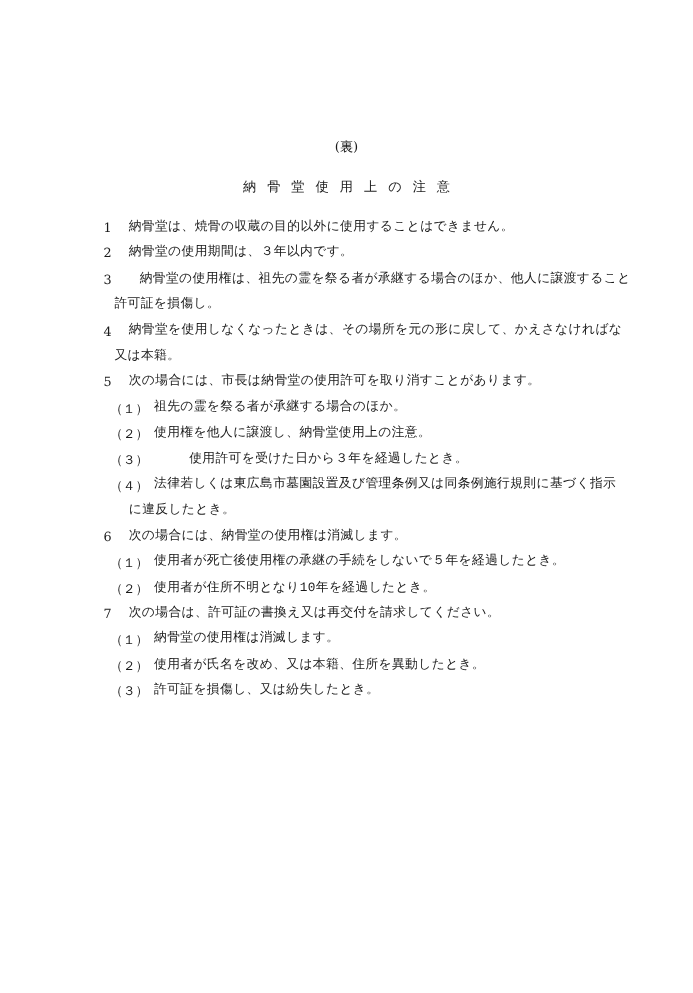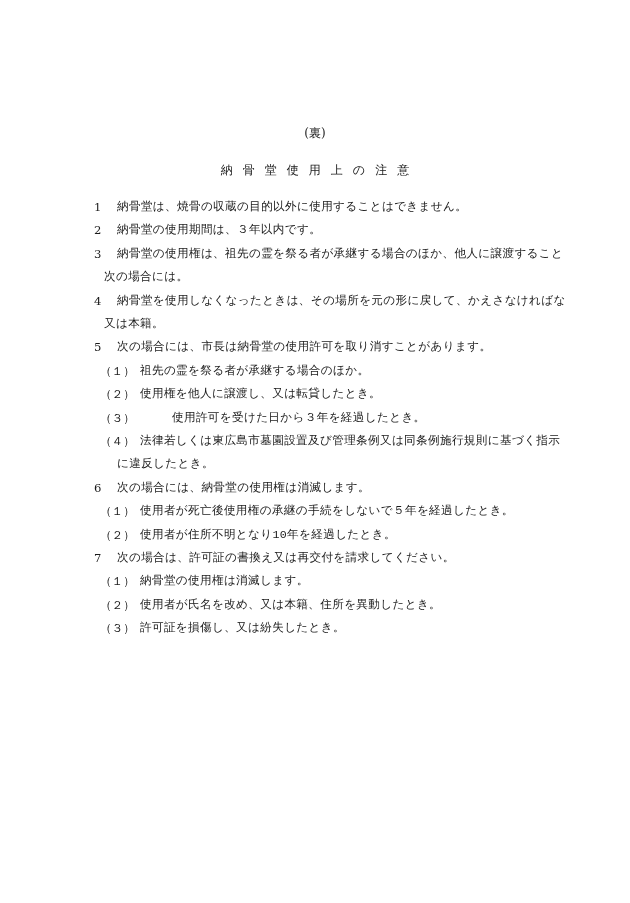--- a/index.html
+++ b/index.html
@@ -27,45 +27,45 @@
     <div class="line" style="top: 0px; left: 0px;">
         <span class="num" style="left: 94px;">1</span>
         <span class="txt" style="left: 117px;">納骨堂は、焼骨の収蔵の目的以外に使用することはできません。</span>
       </div>
     <div class="line" style="top: 23.4px; left: 0px;">
         <span class="num" style="left: 94px;">2</span>
         <span class="txt" style="left: 117px;">納骨堂の使用期間は、３年以内です。</span>
       </div>
     <div class="line" style="top: 46.8px; left: 0px;">
         <span class="num" style="left: 94px;">3</span>
-        <span class="txt" style="left: 117px;">納骨堂の使用権は、祖先の霊を祭る者が承継する場合のほか、他人に譲渡すること</span>
+        <span class="txt" style="left: 127px;">納骨堂の使用権は、祖先の霊を祭る者が承継する場合のほか、他人に譲渡すること</span>
       </div>
     <div class="line" style="top: 70.2px; left: 0px;">
         <span class="num" style="left: 94px;"></span>
-        <span class="txt" style="left: 104px;">次の場合には。</span>
+        <span class="txt" style="left: 104px;">許可証を損傷し。</span>
       </div>
     <div class="line" style="top: 93.6px; left: 0px;">
         <span class="num" style="left: 94px;">4</span>
         <span class="txt" style="left: 117px;">納骨堂を使用しなくなったときは、その場所を元の形に戻して、かえさなければな</span>
       </div>
     <div class="line" style="top: 117px; left: 0px;">
         <span class="num" style="left: 94px;"></span>
         <span class="txt" style="left: 104px;">又は本籍。</span>
       </div>
     <div class="line" style="top: 140.4px; left: 0px;">
         <span class="num" style="left: 94px;">5</span>
         <span class="txt" style="left: 117px;">次の場合には、市長は納骨堂の使用許可を取り消すことがあります。</span>
       </div>
     <div class="line" style="top: 163.8px; left: 0px;">
         <span class="num" style="left: 100px;">（１）</span>
         <span class="txt" style="left: 140px;">祖先の霊を祭る者が承継する場合のほか。</span>
       </div>
     <div class="line" style="top: 187.2px; left: 0px;">
         <span class="num" style="left: 100px;">（２）</span>
-        <span class="txt" style="left: 140px;">使用権を他人に譲渡し、又は転貸したとき。</span>
+        <span class="txt" style="left: 140px;">使用権を他人に譲渡し、納骨堂使用上の注意。</span>
       </div>
     <div class="line" style="top: 210.6px; left: 0px;">
         <span class="num" style="left: 100px;">（３）</span>
         <span class="txt" style="left: 152px; margin-left: 20px;">使用許可を受けた日から３年を経過したとき。</span>
       </div>
     <div class="line" style="top: 234px; left: 0px;">
         <span class="num" style="left: 100px;">（４）</span>
         <span class="txt" style="left: 140px; text-align: right;">法律若しくは東広島市墓園設置及び管理条例又は同条例施行規則に基づく指示</span>
       </div>
     <div class="line" style="top: 257.4px; left: 0px;">

